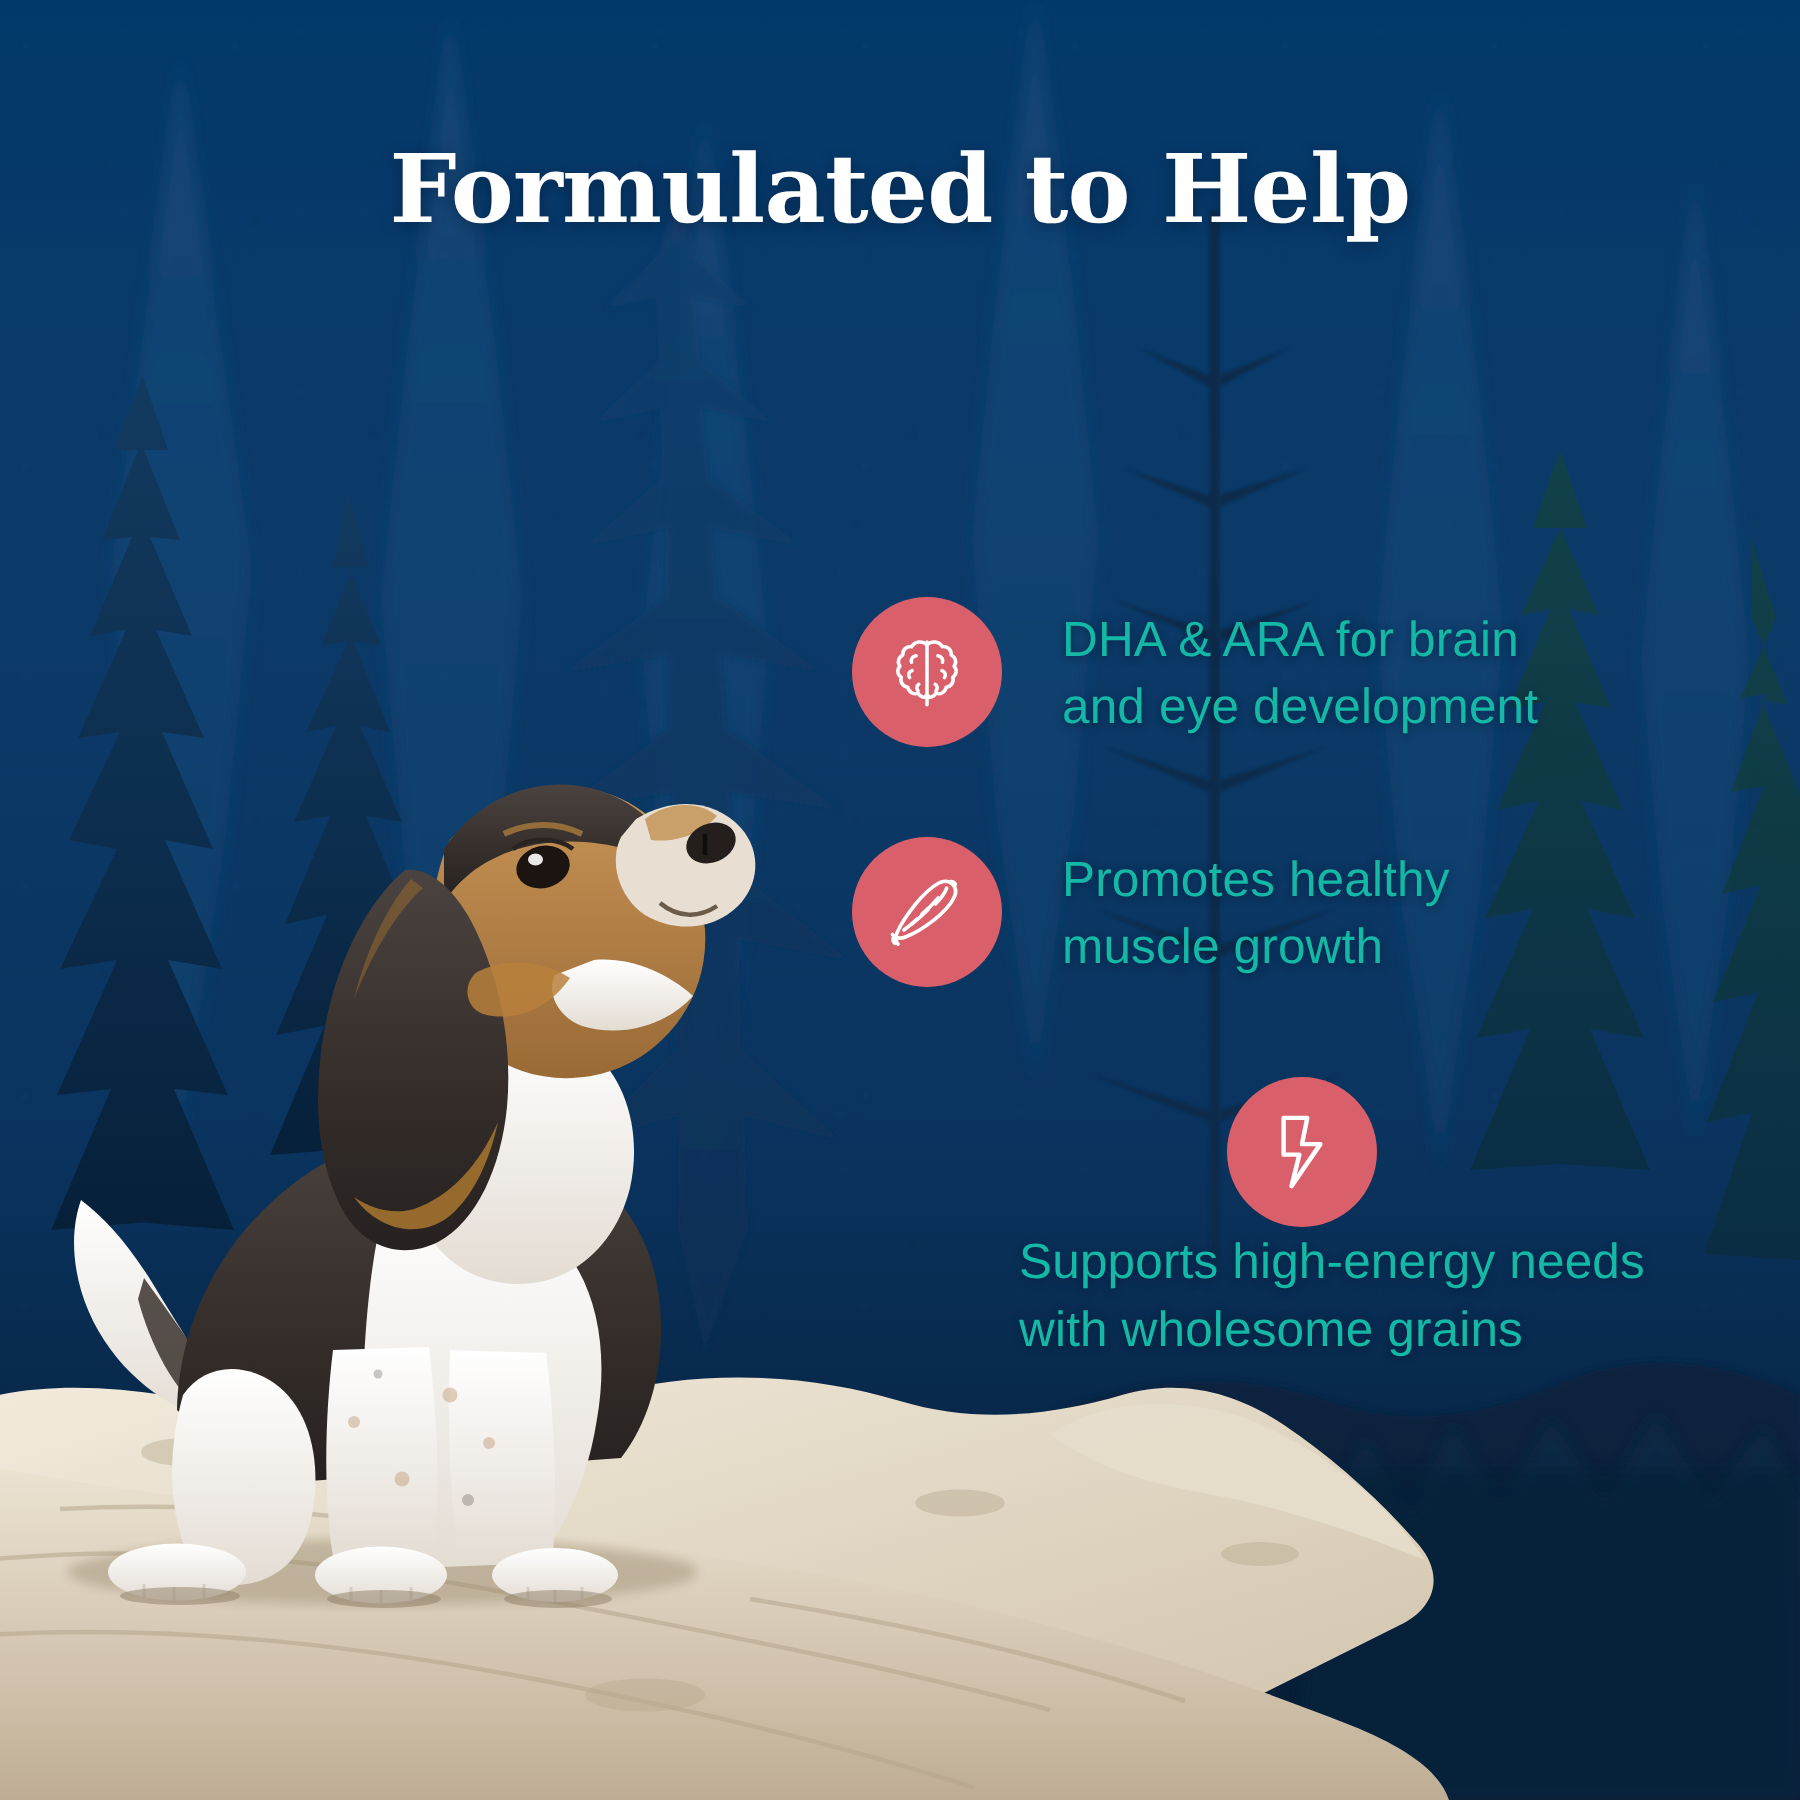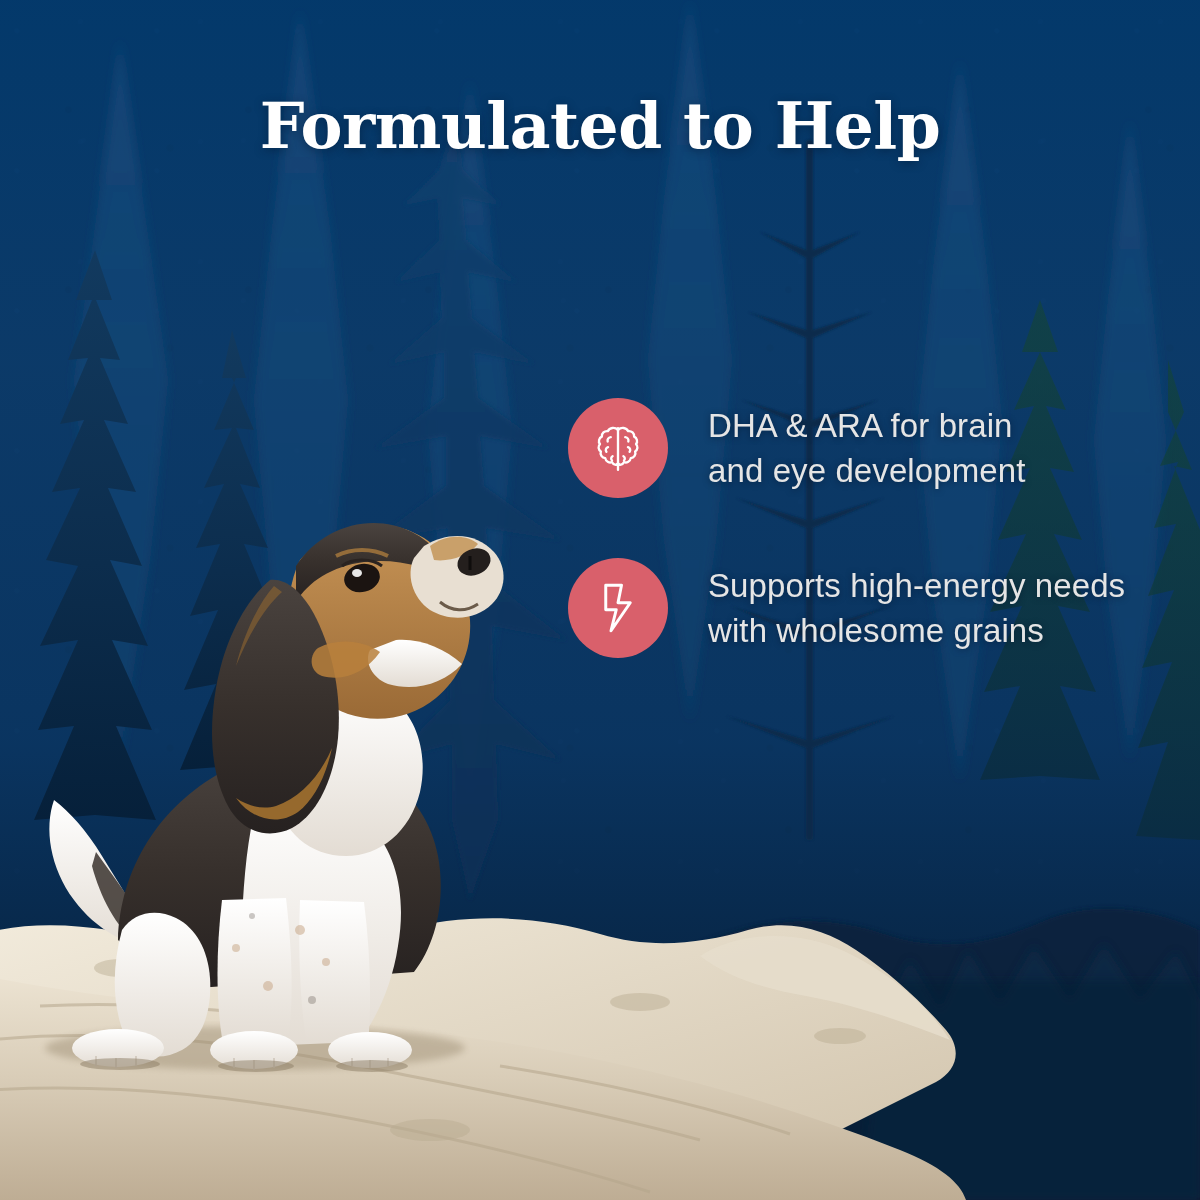--- a/index.html
+++ b/index.html
@@ -60,31 +60,31 @@
 
   
   .features{
     position:absolute;left:568px;top:398px;width:600px;
     z-index:40;
   }
   .feature{
     display:flex;align-items:center;
     margin-bottom:60px;
   }
-  .feature:last-child{margin-bottom:0;}
+  .feature:last-child{margin-bottom:0;flex-direction:column;}
   .badge{
     flex:0 0 auto;
     width:100px;height:100px;border-radius:50%;
     background:#d9606b;
     display:flex;align-items:center;justify-content:center;
   }
   .badge svg{display:block;}
   .ftext{
     margin-left:40px;
-    color:#e5e5e5;
+    color:#14b8a6;
     font-size:33px;
     line-height:45px;
     font-weight:400;
     letter-spacing:.1px;
     text-shadow:0 1px 6px rgba(0,18,40,.5);
     white-space:pre-line;
   }
 </style>
 </head>
 <body>
@@ -402,20 +402,38 @@
             <path d="M40 20c2.6.4 4 2.6 3.4 4.8"></path>
             <path d="M43 31c2.4.8 3.2 3.4 1.8 5.2"></path>
             <path d="M38 41c1.8 1 2 3.4.6 4.8"></path>
           </svg>
         </span>
       </div>
       <div class="ftext">DHA &amp; ARA for brain
 and eye development</div>
     </div>
 
+    <div class="feature">
+      <div class="badge">
+        <span>
+          <svg width="60" height="60" viewBox="0 0 64 64" fill="none" stroke="#ffffff" stroke-width="2.6" stroke-linecap="round" stroke-linejoin="round">
+            <path d="M50 12c2.4 2.4 3 6 1.4 9.4-2.6 5.6-8.2 11.4-14.8 16.6C30 43.2 22.8 47.4 16.6 49.8c-3.4 1.4-7 .6-9.2-1.8"></path>
+            <path d="M50 12c-2.6-2.2-6.4-2.4-9.6-.6-5.4 3-11.6 8.8-17 15.6C18.2 33.6 13.6 40.4 11 46c-1.6 3.4-1.4 6.6 .4 8.8"></path>
+            <path d="M46 15c-1.2 3.2-4 7.2-8 11.2"></path>
+            <path d="M40 22c-3 3.6-7.2 7.8-11.6 11.6"></path>
+            <path d="M33 30c-3.4 3.4-7.6 7.2-11.6 10.4"></path>
+            <path d="M25 37c-3 2.8-6.4 5.6-9.4 7.8"></path>
+            <path d="M48 10.5c1.8-.6 3.6 .2 4.2 1.8"></path>
+            <path d="M8.4 49.6c-1 1.6-.6 3.6 .8 4.6"></path>
+          </svg>
+        </span>
+      </div>
+      <div class="ftext">Promotes healthy
+muscle growth</div>
+    </div>
 
     <div class="feature">
       <div class="badge">
         <span>
           <svg width="56" height="56" viewBox="0 0 64 64" fill="none" stroke="#ffffff" stroke-width="3.4" stroke-linecap="round" stroke-linejoin="round">
             <path d="M36 6 L18 6 L18 34 L30 34 L24 58 L46 26 L32 26 Z"></path>
           </svg>
         </span>
       </div>
       <div class="ftext">Supports high-energy needs

